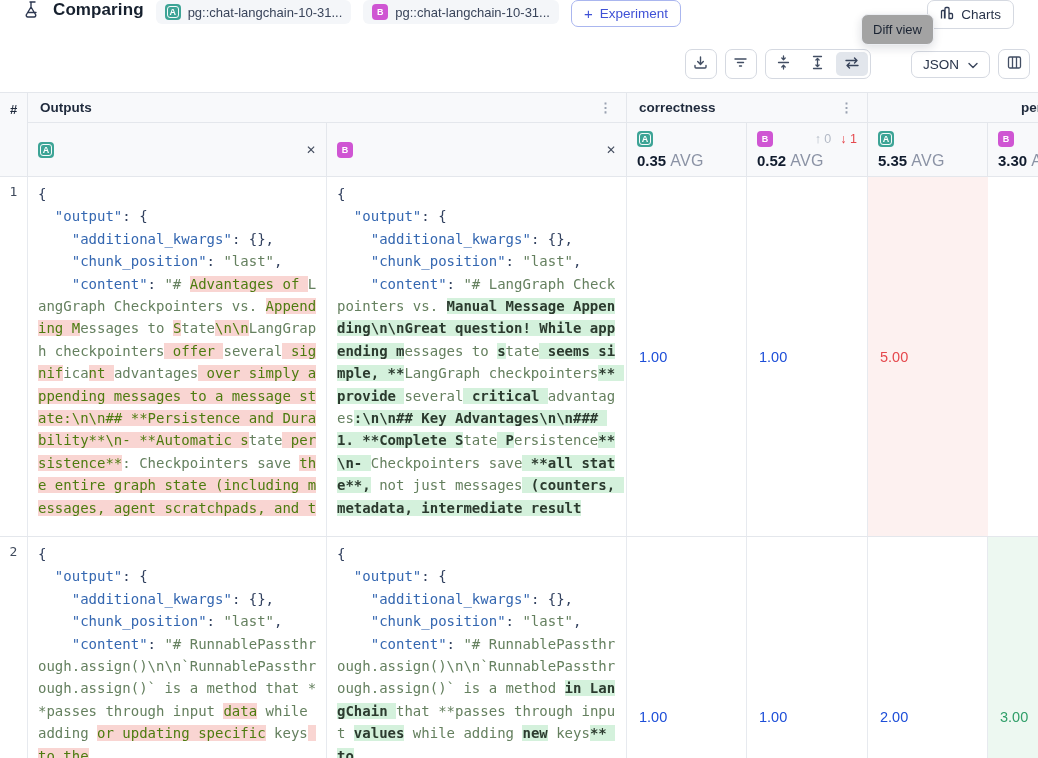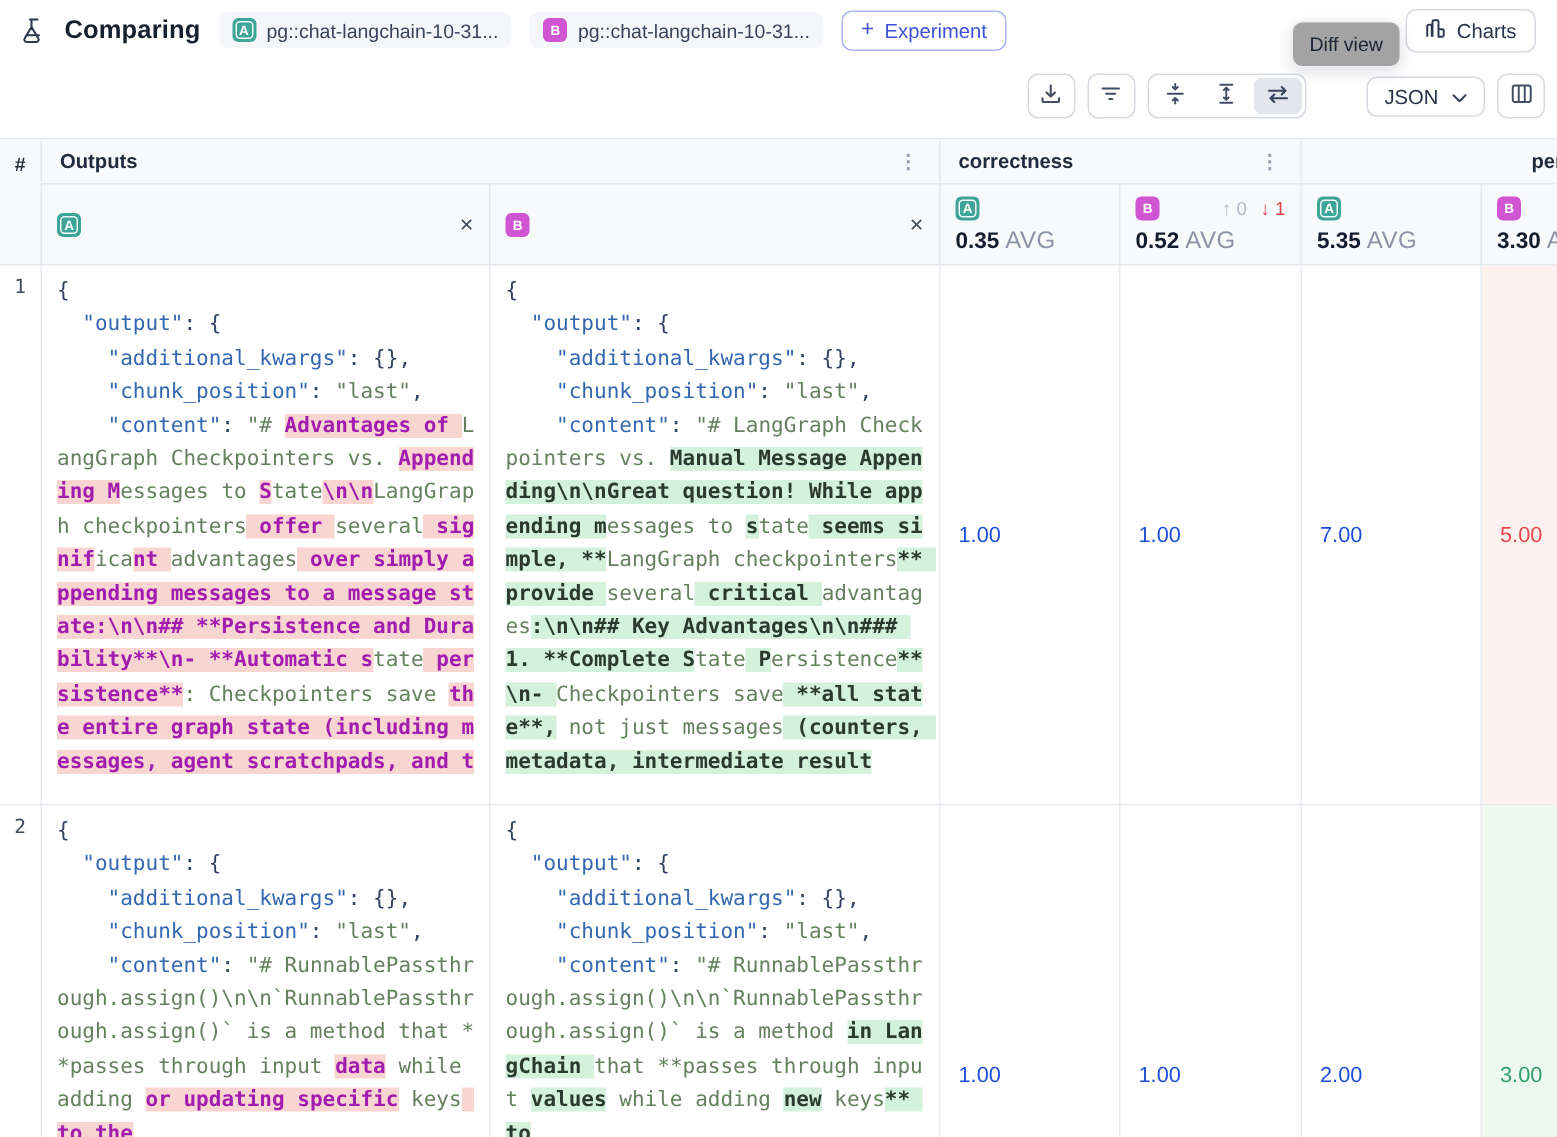--- a/index.html
+++ b/index.html
@@ -2,21 +2,21 @@
 <html><head>
 <meta charset="utf-8">
 <style>
   * { margin:0; padding:0; box-sizing:border-box; }
   html,body { background:#fff; }
   .app {
     position:relative; width:1038px; height:758px; overflow:hidden;
     background:#fff; font-family:"Liberation Sans", sans-serif; color:#1f2a3c;
   }
   
-  .topbar { height:40px; display:flex; align-items:center; padding:0 14px; gap:12px; }
+  .topbar { height:40px; display:flex; align-items:flex-start; padding:0 24px; gap:12px; }
   .flask svg { display:block; }
   .page-title { font-size:17px; font-weight:700; color:#16202e; letter-spacing:.1px; }
   .chip {
     display:inline-flex; align-items:center; gap:7px; padding:4px 9px;
     background:#f4f6f9; border-radius:6px; font-size:13px; color:#39445a; cursor:pointer;
   }
   .badge {
     width:16px; height:16px; border-radius:4px; flex:none;
     display:inline-flex; align-items:center; justify-content:center;
     color:#fff; font-size:9px; font-weight:700; position:relative;
@@ -86,21 +86,21 @@
   .c-outa { width:299px; } .c-outb { width:300px; }
   .c-cora { width:120px; } .c-corb { width:121px; }
   .c-cona { width:120px; } .c-conb { width:120px; border-right:none; }
   .out-cell {
     padding:6px 9px 6px 10px; font-family:"DejaVu Sans Mono",monospace;
     font-size:14px; line-height:22.4px; white-space:pre-wrap; word-break:break-all; cursor:pointer;
   }
   .tok-p { color:#32415f; }
   .tok-k { color:#3467b1; }
   .tok-s { color:#65805f; }
-  .tok-rm { background:#f9d5d2; color:#a21caf; font-weight:700; }
+  .tok-rm { background:#f9d5d2; color:#4d7c0f; font-weight:400; }
   .tok-ad { background:#d4f1dc; color:#2b3a2e; font-weight:700; }
   .metric-cell { display:flex; align-items:center; padding-left:12px; font-size:14.5px; color:#1d4ed8; cursor:pointer; }
   .tone-worse { background:#fdf1f0; color:#e5484d; }
   .tone-better { background:#edf8f1; color:#2f9e68; }
   svg { flex:none; }
 </style>
 </head>
 <body>
 
 <div class="app">
@@ -255,21 +255,20 @@
     </span><span class="tok-k">"additional_kwargs"</span><span class="tok-p">: {},
     </span><span class="tok-k">"chunk_position"</span><span class="tok-p">: </span><span class="tok-s">"last"</span><span class="tok-p">,
     </span><span class="tok-k">"content"</span><span class="tok-p">: </span><span class="tok-s">"# </span><span class="tok-rm">Advantages of </span><span class="tok-s">LangGraph Checkpointers vs. </span><span class="tok-rm">Appending M</span><span class="tok-s">essages to </span><span class="tok-rm">S</span><span class="tok-s">tate</span><span class="tok-rm">\n\n</span><span class="tok-s">LangGraph checkpointers</span><span class="tok-rm"> offer </span><span class="tok-s">several</span><span class="tok-rm"> signif</span><span class="tok-s">ica</span><span class="tok-rm">nt </span><span class="tok-s">advantages</span><span class="tok-rm"> over simply appending messages to a message state:\n\n## **Persistence and Durability**\n- **Automatic s</span><span class="tok-s">tate</span><span class="tok-rm"> persistence**</span><span class="tok-s">: Checkpointers save </span><span class="tok-rm">the entire graph state (including messages, agent scratchpads, and t</span></div>
           <div class="bcell c-outb out-cell"><span class="tok-p">{
   </span><span class="tok-k">"output"</span><span class="tok-p">: {
     </span><span class="tok-k">"additional_kwargs"</span><span class="tok-p">: {},
     </span><span class="tok-k">"chunk_position"</span><span class="tok-p">: </span><span class="tok-s">"last"</span><span class="tok-p">,
     </span><span class="tok-k">"content"</span><span class="tok-p">: </span><span class="tok-s">"# </span><span class="tok-s">LangGraph Checkpointers vs. </span><span class="tok-ad">Manual Message Appending\n\nGreat question! While appending m</span><span class="tok-s">essages to </span><span class="tok-ad">s</span><span class="tok-s">tate</span><span class="tok-ad"> seems simple, **</span><span class="tok-s">LangGraph checkpointers</span><span class="tok-ad">** provide </span><span class="tok-s">several</span><span class="tok-ad"> critical </span><span class="tok-s">advantages</span><span class="tok-ad">:\n\n## Key Advantages\n\n### 1. **Complete S</span><span class="tok-s">tate</span><span class="tok-ad"> P</span><span class="tok-s">ersistence</span><span class="tok-ad">**\n- </span><span class="tok-s">Checkpointers save</span><span class="tok-ad"> **all state**,</span><span class="tok-s"> not just messages</span><span class="tok-ad"> (counters, metadata, intermediate result</span></div>
           <div class="bcell c-cora metric-cell">1.00</div>
           <div class="bcell c-corb metric-cell">1.00</div>
-          <div class="bcell c-cona metric-cell">7.00</div>
           <div class="bcell c-conb metric-cell tone-worse">5.00</div>
         </div>
         <div class="trow">
           <div class="bcell c-num">2</div>
           <div class="bcell c-outa out-cell"><span class="tok-p">{
   </span><span class="tok-k">"output"</span><span class="tok-p">: {
     </span><span class="tok-k">"additional_kwargs"</span><span class="tok-p">: {},
     </span><span class="tok-k">"chunk_position"</span><span class="tok-p">: </span><span class="tok-s">"last"</span><span class="tok-p">,
     </span><span class="tok-k">"content"</span><span class="tok-p">: </span><span class="tok-s">"# </span><span class="tok-s">RunnablePassthrough.assign()\n\n`RunnablePassthrough.assign()` is a method that **passes through input </span><span class="tok-rm">data</span><span class="tok-s"> while adding </span><span class="tok-rm">or updating specific</span><span class="tok-s"> keys</span><span class="tok-rm"> to the</span></div>
           <div class="bcell c-outb out-cell"><span class="tok-p">{

